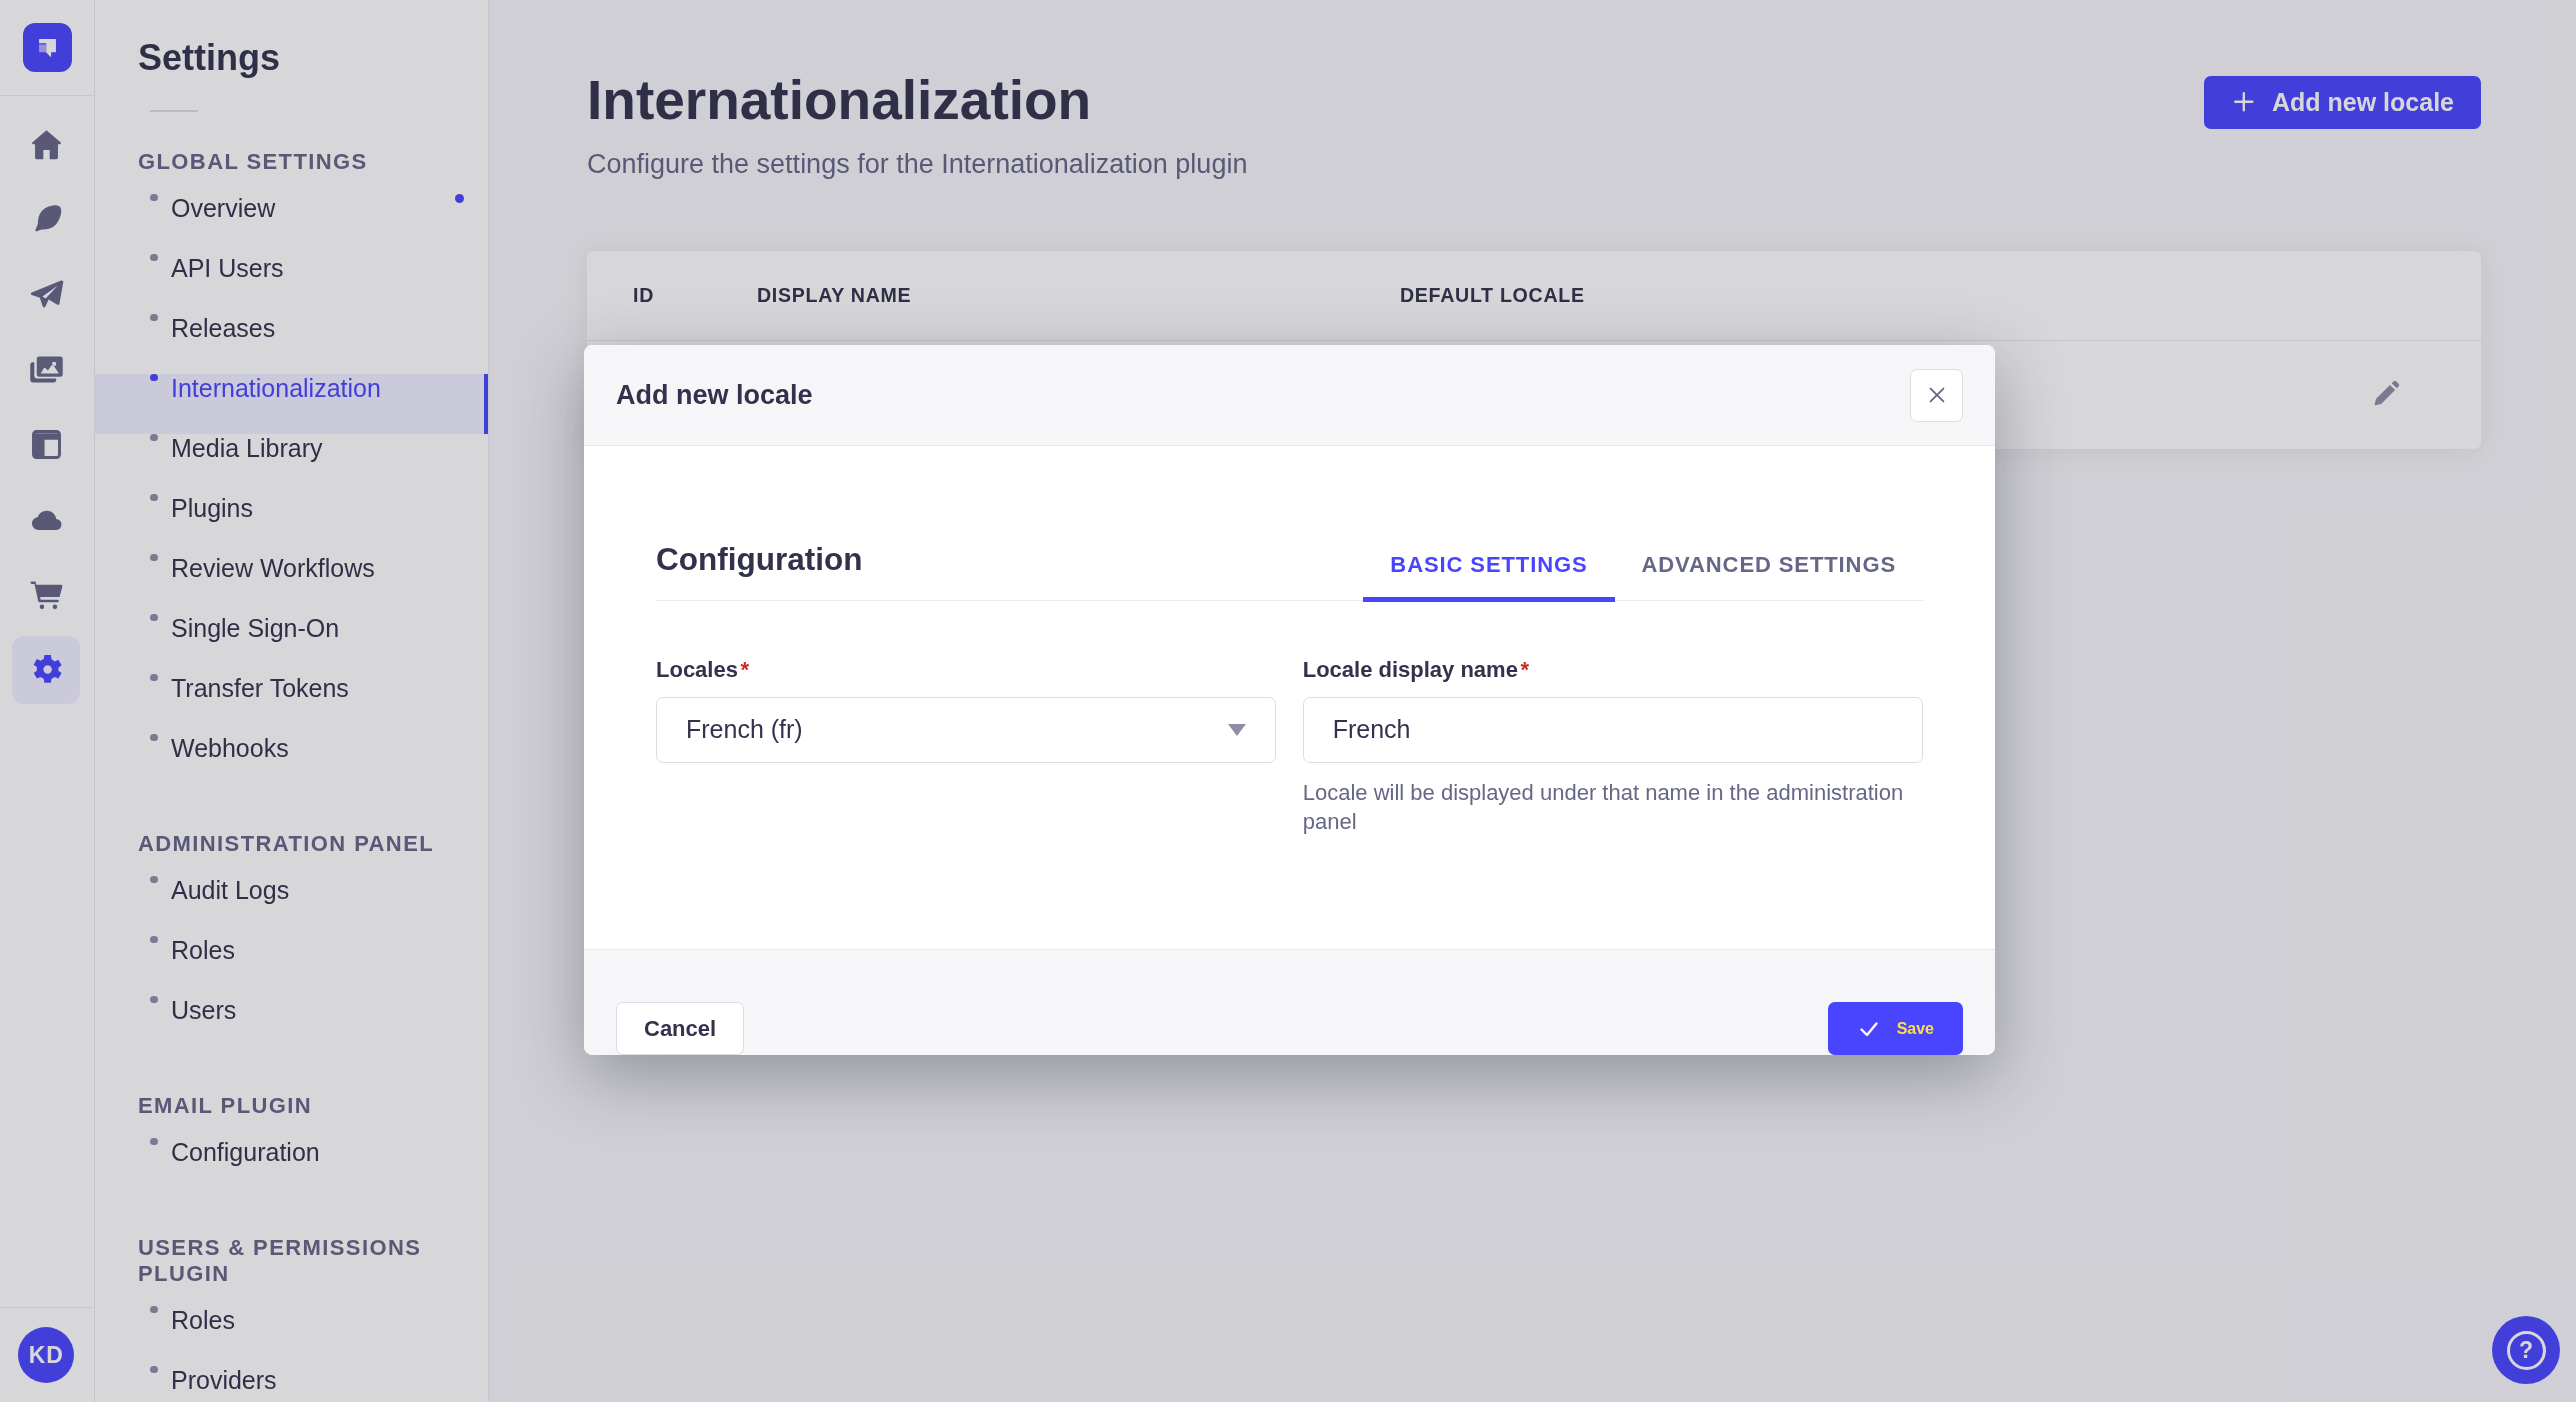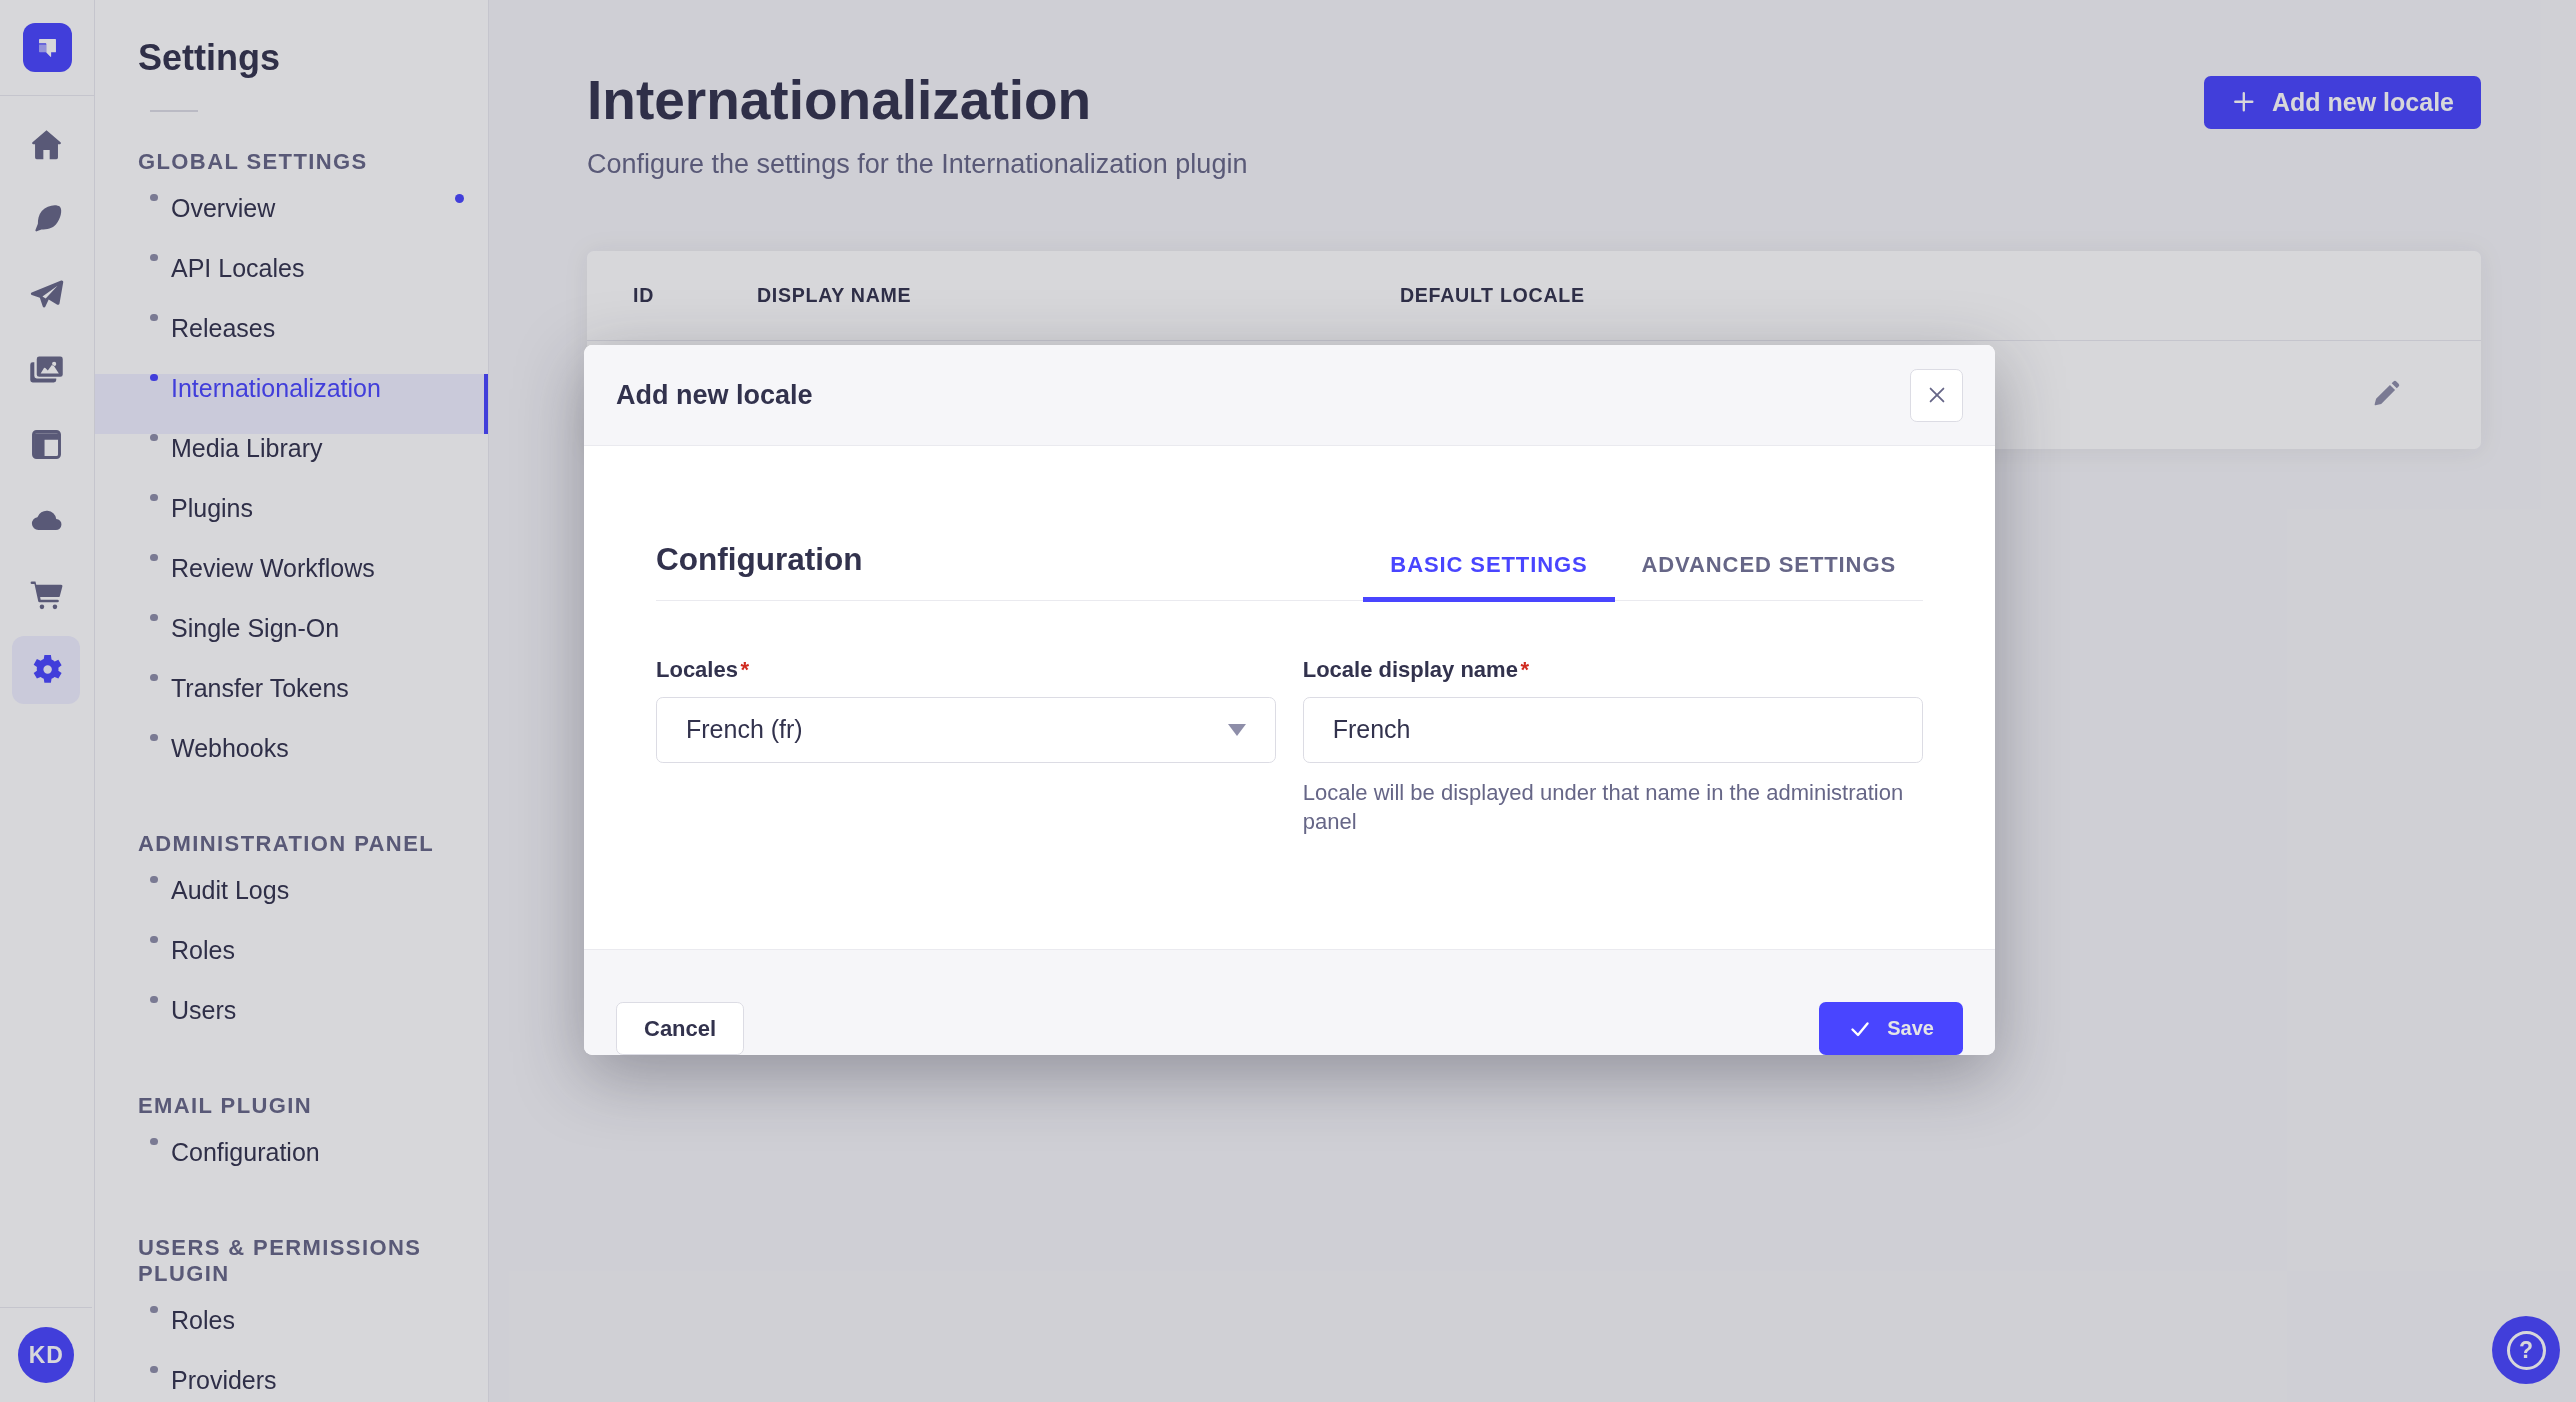--- a/index.html
+++ b/index.html
@@ -69,21 +69,21 @@
   .field { flex:1; min-width:0; }
   .field-label { font-size:22px; font-weight:600; color:#32324d; }
   .req { color:#d02b20; margin-left:2.6px; }
   .control { margin-top:13.6px; height:66px; border:1.7px solid #dcdce4; border-radius:6.8px; background:#ffffff; display:flex; align-items:center; padding:0 29px; font-size:25px; color:#32324d; }
   .select-control { justify-content:space-between; cursor:pointer; }
   .caret { width:0; height:0; border-left:9.4px solid transparent; border-right:9.4px solid transparent; border-top:12px solid #8e8ea9; }
   .text-input { width:100%; font-family:inherit; font-size:25px; color:#32324d; border:none; outline:none; background:transparent; }
   .field-help { margin-top:15.3px; font-size:22px; line-height:1.33; color:#666687; max-width:635px; }
   .modal-foot { position:absolute; left:0; right:0; bottom:0; height:106px; background:#f6f6f9; border-top:1.7px solid #eaeaef; border-radius:0 0 8.5px 8.5px; display:flex; align-items:flex-end; justify-content:space-between; padding:0 32px; }
   .btn-cancel { height:53px; padding:0 27px; background:#ffffff; border:1.7px solid #dcdce4; border-radius:6.8px; font-family:inherit; font-size:22px; font-weight:600; color:#32324d; cursor:pointer; }
-  .btn-save { height:53px; padding:0 29px; background:#4945ff; border:none; border-radius:6.8px; font-family:inherit; font-size:20px; font-weight:600; color:#e5e5e5; display:flex; align-items:center; gap:15.3px; cursor:pointer; }
+  .btn-save { height:53px; padding:0 29px; background:#4945ff; border:none; border-radius:6.8px; font-family:inherit; font-size:16px; font-weight:600; color:#fde047; display:flex; align-items:center; gap:15.3px; cursor:pointer; }
 
   
   .help-fab { position:absolute; left:2492px; top:1316px; width:68px; height:68px; border-radius:50%; background:#4945ff; border:none; display:flex; align-items:center; justify-content:center; cursor:pointer; z-index:30; }
   .help-ring { width:39px; height:39px; border:3.4px solid #ffffff; border-radius:50%; color:#ffffff; font-size:23px; font-weight:700; display:flex; align-items:center; justify-content:center; }
 </style>
 </head>
 <body>
 
 <nav class="rail">
   <div class="logo-box">
@@ -157,21 +157,21 @@
     <div class="nav-section-label">GLOBAL SETTINGS</div>
     <div class="nav-items">
   <div class="nav-item">
     <span class="bullet"></span>
     <span class="nav-item-label">Overview</span>
     <span class="nav-dot-right"></span>
   </div>
 
   <div class="nav-item">
     <span class="bullet"></span>
-    <span class="nav-item-label">API Locales</span>
+    <span class="nav-item-label">API Users</span>
 
   </div>
 
   <div class="nav-item">
     <span class="bullet"></span>
     <span class="nav-item-label">Releases</span>
 
   </div>
 
   <div class="nav-item active">

